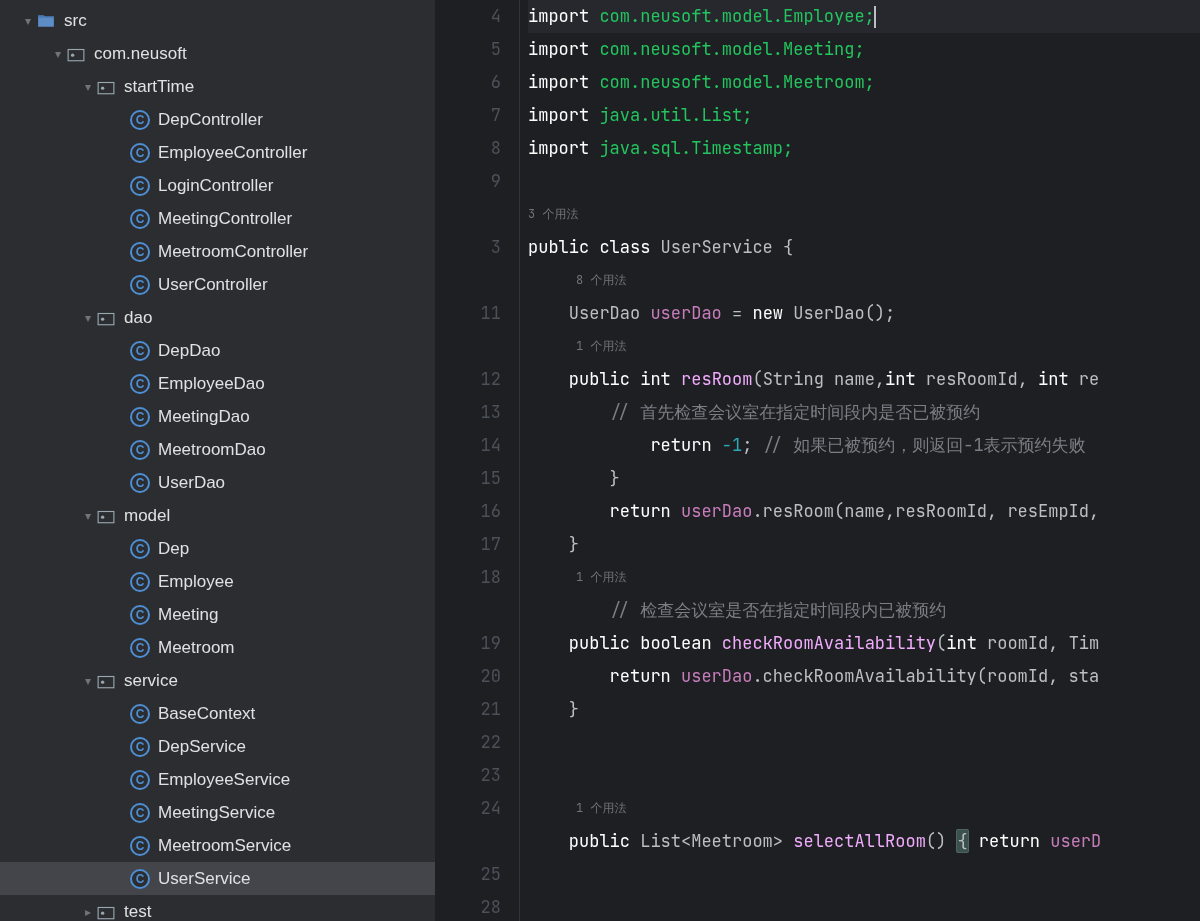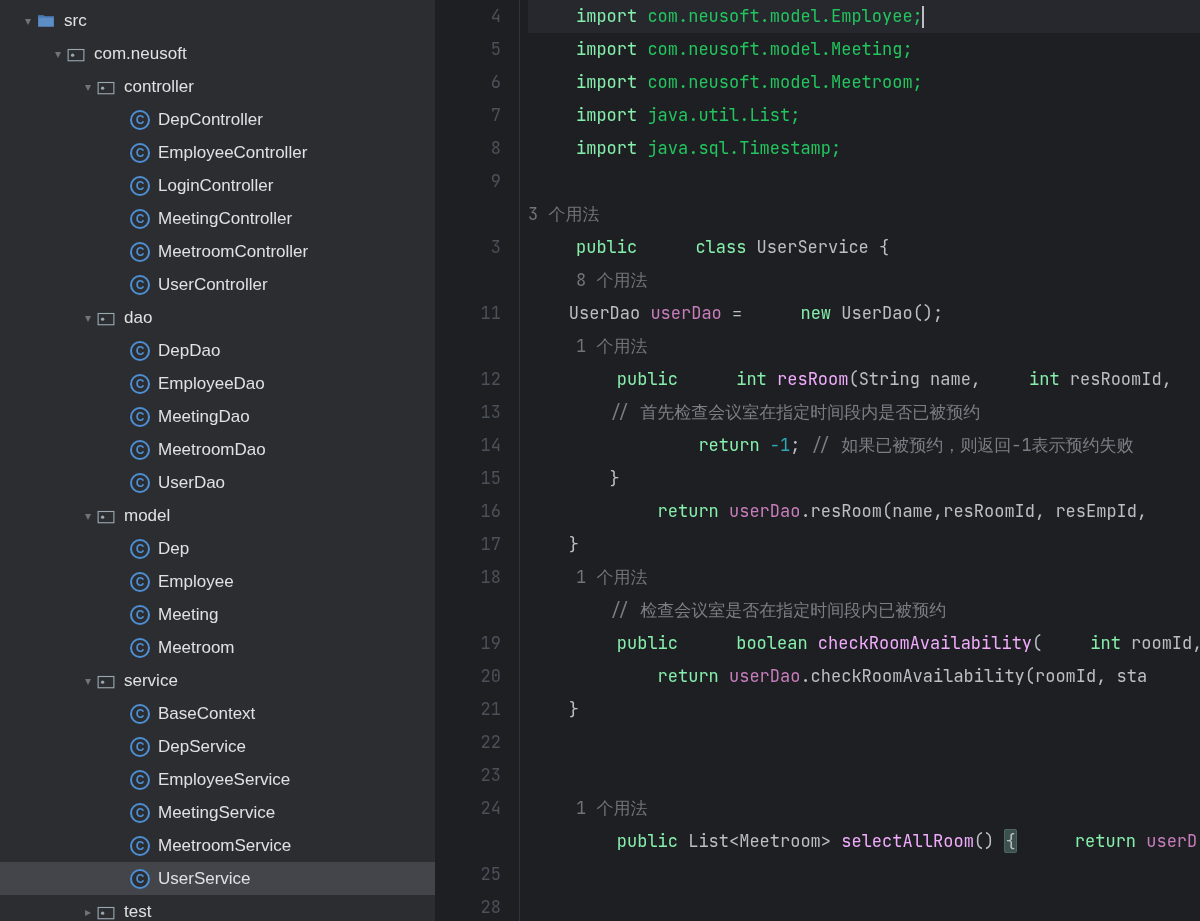--- a/index.html
+++ b/index.html
@@ -98,25 +98,25 @@
     .code-line {
       height: 33px;
       line-height: 33px;
       white-space: pre;
       position: relative;
     }
     .code-line.highlighted {
       background: #26282e;
     }
     .code-line.hint-line {
-      font-size: 17px;
+      font-size: 12px;
       color: #6f737a;
       padding-left: 48px;
     }
-    .kw { color: #86efac; margin-left: 48px; }
+    .kw { color: #ffffff; }
     .pkg { color: #22c55e; }
     .cls { color: #bcbec4; }
     .method-def { color: #f0abfc; }
     .field { color: #c77dbb; }
     .num { color: #2aacb8; }
     .comment { color: #7a7e85; }
     .punct { color: #bcbec4; }
     .type { color: #bcbec4; }
     .brace-highlight {
       background: #3b514d;
@@ -160,21 +160,21 @@
     </div>
 
     <div class="tree-item" style="padding-left: 80px;">
       <span class="tree-chevron">▾</span>
       <span class="tree-icon package-icon">
         <svg viewBox="0 0 16 16">
             <rect x="1" y="4" width="14" height="10" fill="none" stroke="#9aa7b0" stroke-width="1"></rect>
             <circle cx="5" cy="9" r="1.5" fill="#9aa7b0"></circle>
           </svg>
       </span>
-      <span>controller</span>
+      <span>startTime</span>
     </div>
     <div class="tree-item" style="padding-left: 130px;">
         <span class="tree-icon">
           <span class="class-icon">C</span>
         </span>
         <span>DepController</span>
       </div>
     <div class="tree-item" style="padding-left: 130px;">
         <span class="tree-icon">
           <span class="class-icon">C</span>

